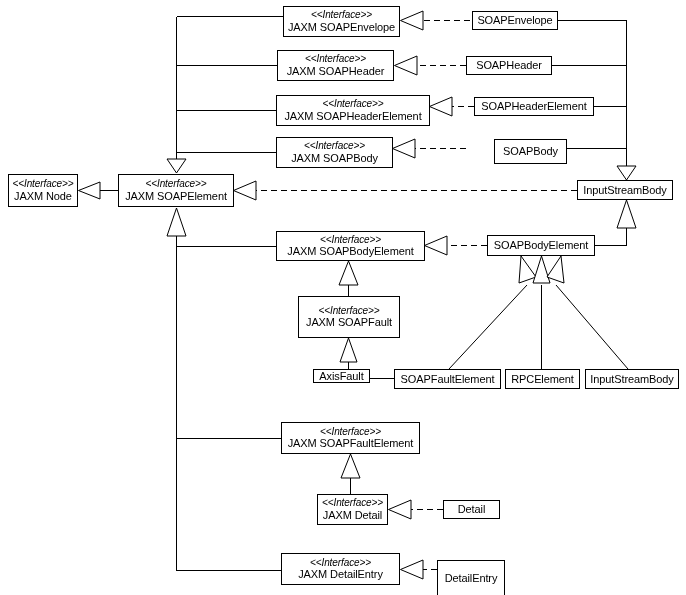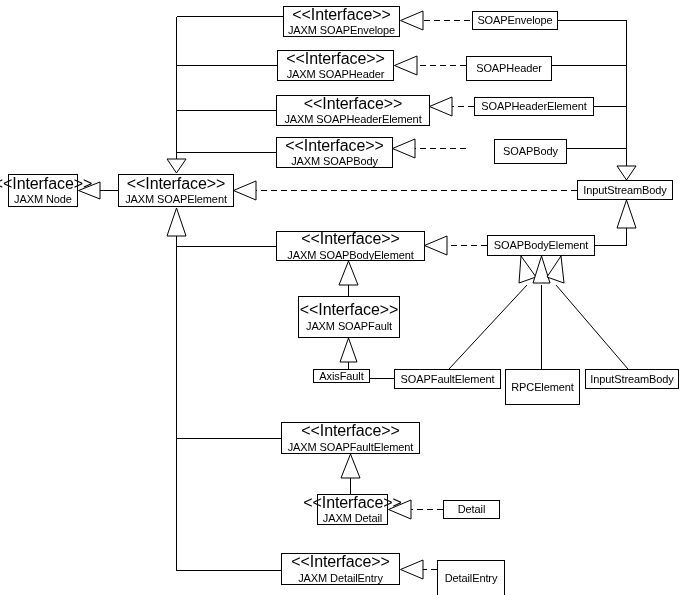--- a/index.html
+++ b/index.html
@@ -29,23 +29,24 @@
     display:flex;
     flex-direction:column;
     align-items:center;
     justify-content:center;
     text-align:center;
     color:#000000;
     line-height:1.18;
     z-index:2;
   }
   .node .stereo{
-    font-size:16px;
+    font-size:10px;
     letter-spacing:-0.1px;
     white-space:nowrap;
+    font-style:italic;
   }
   .node .nm{
     font-size:11px;
     white-space:nowrap;
     letter-spacing:-0.1px;
   }
   .node.cls .nm{
     font-size:11px;
   }
 </style>
@@ -222,21 +223,21 @@
 
   <div class="node iface" style="left:281px;top:553px;width:119px;height:32px;">
     <span class="stereo">&lt;&lt;Interface&gt;&gt;</span>
     <span class="nm">JAXM DetailEntry</span>
   </div>
 
   <div class="node cls" style="left:472px;top:11px;width:86px;height:19px;">
     <span class="nm">SOAPEnvelope</span>
   </div>
 
-  <div class="node cls" style="left:466px;top:56px;width:86px;height:25px;justify-content:center;">
+  <div class="node cls" style="left:466px;top:56px;width:86px;height:19px;justify-content:center;">
     <span class="nm">SOAPHeader</span>
   </div>
 
   <div class="node cls" style="left:474px;top:97px;width:120px;height:19px;">
     <span class="nm">SOAPHeaderElement</span>
   </div>
 
   <div class="node cls" style="left:494px;top:139px;width:73px;height:25px;text-align:center;">
     <span class="nm">SOAPBody</span>
   </div>
@@ -250,21 +251,21 @@
   </div>
 
   <div class="node cls" style="left:313px;top:369px;width:57px;height:14px;">
     <span class="nm">AxisFault</span>
   </div>
 
   <div class="node cls" style="left:394px;top:369px;width:107px;height:20px;">
     <span class="nm">SOAPFaultElement</span>
   </div>
 
-  <div class="node cls" style="left:505px;top:369px;width:75px;height:36px;">
+  <div class="node cls" style="left:505px;top:369px;width:75px;height:20px;">
     <span class="nm">RPCElement</span>
   </div>
 
   <div class="node cls" style="left:585px;top:369px;width:94px;height:20px;">
     <span class="nm">InputStreamBody</span>
   </div>
 
   <div class="node cls" style="left:443px;top:500px;width:57px;height:19px;">
     <span class="nm">Detail</span>
   </div>

